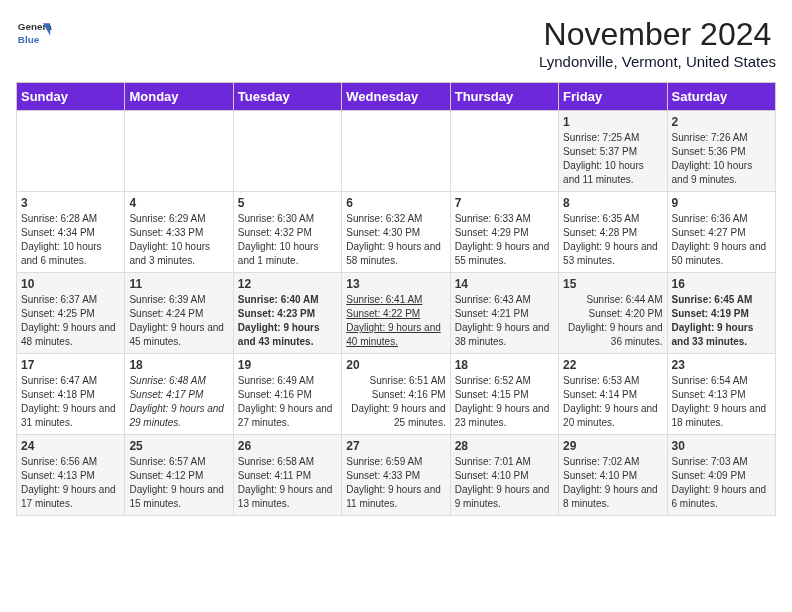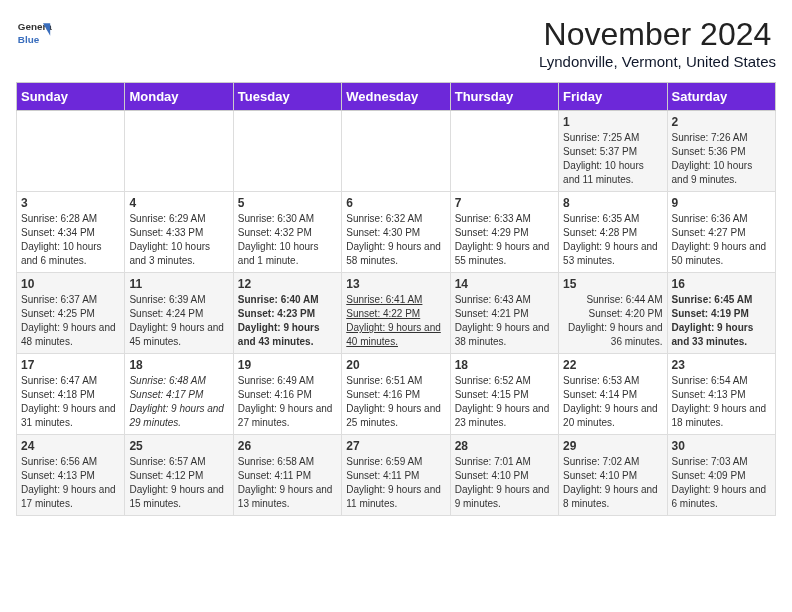--- a/index.html
+++ b/index.html
@@ -229,21 +229,21 @@
 Daylight: 9 hours and 29 minutes.</div>
         </td>
         <td>
           <span class="day-number">19</span>
           <div class="day-info" style="white-space: pre-line;">Sunrise: 6:49 AM
 Sunset: 4:16 PM
 Daylight: 9 hours and 27 minutes.</div>
         </td>
         <td>
           <span class="day-number">20</span>
-          <div class="day-info" style="white-space: pre-line;">Sunrise: 6:51 AM
+          <div class="day-info" style="white-space: pre-line; text-align: right;">Sunrise: 6:51 AM
 Sunset: 4:16 PM
 Daylight: 9 hours and 25 minutes.</div>
         </td>
         <td>
           <span class="day-number">18</span>
           <div class="day-info" style="white-space: pre-line;">Sunrise: 6:52 AM
 Sunset: 4:15 PM
 Daylight: 9 hours and 23 minutes.</div>
         </td>
         <td>
@@ -274,21 +274,21 @@
         </td>
         <td>
           <span class="day-number">26</span>
           <div class="day-info" style="white-space: pre-line;">Sunrise: 6:58 AM
 Sunset: 4:11 PM
 Daylight: 9 hours and 13 minutes.</div>
         </td>
         <td>
           <span class="day-number">27</span>
           <div class="day-info" style="white-space: pre-line;">Sunrise: 6:59 AM
-Sunset: 4:11 PM
+Sunset: 4:33 PM
 Daylight: 9 hours and 11 minutes.</div>
         </td>
         <td>
           <span class="day-number">28</span>
           <div class="day-info" style="white-space: pre-line;">Sunrise: 7:01 AM
 Sunset: 4:10 PM
 Daylight: 9 hours and 9 minutes.</div>
         </td>
         <td>
           <span class="day-number">29</span>

